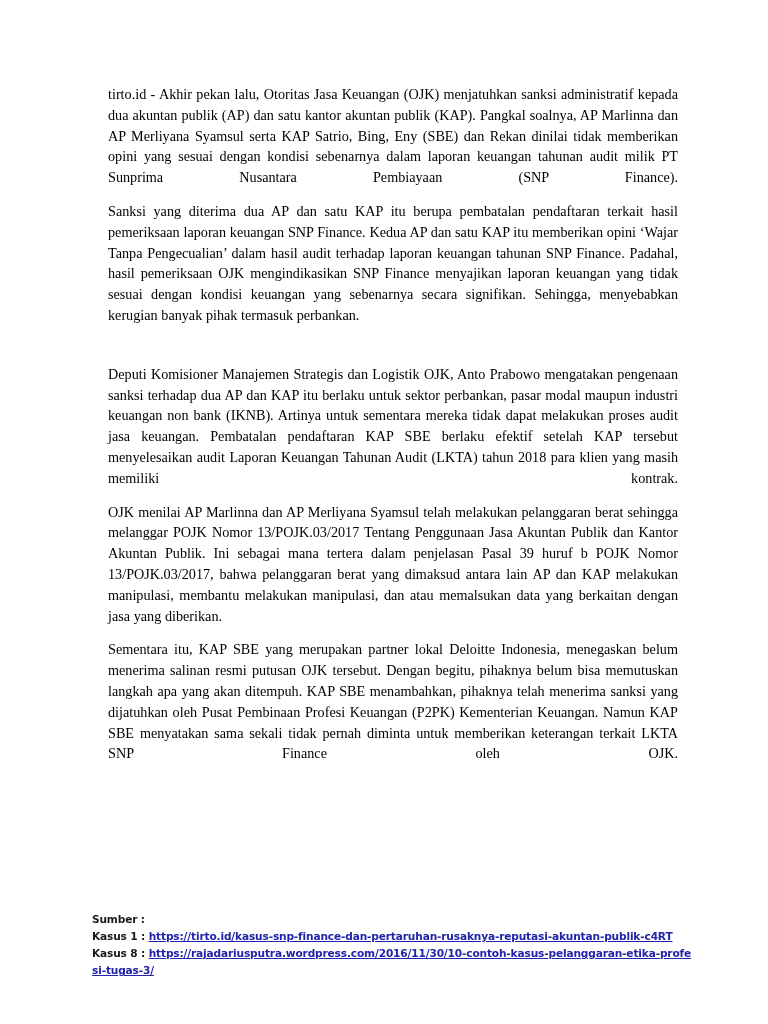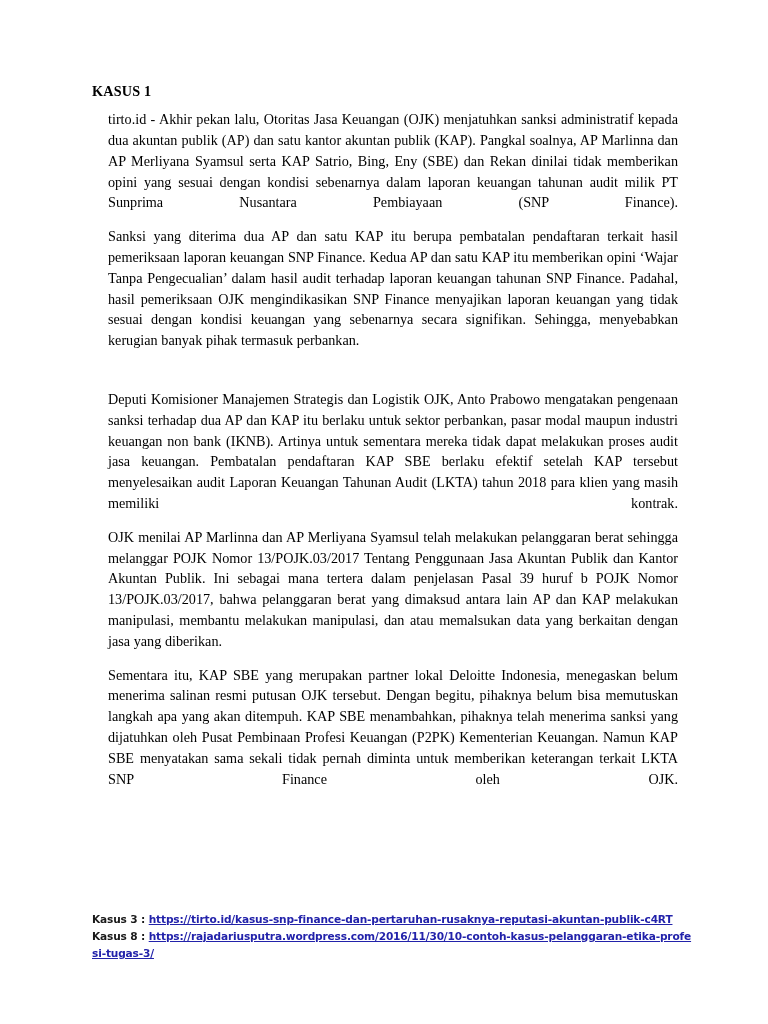--- a/index.html
+++ b/index.html
@@ -86,37 +86,39 @@
   .link-block {
     display: inline;
   }
 </style>
 </head>
 <body>
 
 <div class="page">
   <div class="content">
 
-    <h1 class="doc-heading">KASUS 1</h1>
 
     <p class="para last-line-justify">tirto.id - Akhir pekan lalu, Otoritas Jasa Keuangan (OJK) menjatuhkan sanksi administratif kepada dua akuntan publik (AP) dan satu kantor akuntan publik (KAP). Pangkal soalnya, AP Marlinna dan AP Merliyana Syamsul serta KAP Satrio, Bing, Eny (SBE) dan Rekan dinilai tidak memberikan opini yang sesuai dengan kondisi sebenarnya dalam laporan keuangan tahunan audit milik PT Sunprima Nusantara Pembiayaan (SNP Finance).</p>
 
     <p class="para">Sanksi yang diterima dua AP dan satu KAP itu berupa pembatalan pendaftaran terkait hasil pemeriksaan laporan keuangan SNP Finance. Kedua AP dan satu KAP itu memberikan opini ‘Wajar Tanpa Pengecualian’ dalam hasil audit terhadap laporan keuangan tahunan SNP Finance. Padahal, hasil pemeriksaan OJK mengindikasikan SNP Finance menyajikan laporan keuangan yang tidak sesuai dengan kondisi keuangan yang sebenarnya secara signifikan. Sehingga, menyebabkan kerugian banyak pihak termasuk perbankan.</p>
 
     <p class="para gap-before last-line-justify">Deputi Komisioner Manajemen Strategis dan Logistik OJK, Anto Prabowo mengatakan pengenaan sanksi terhadap dua AP dan KAP itu berlaku untuk sektor perbankan, pasar modal maupun industri keuangan non bank (IKNB). Artinya untuk sementara mereka tidak dapat melakukan proses audit jasa keuangan. Pembatalan pendaftaran KAP SBE berlaku efektif setelah KAP tersebut menyelesaikan audit Laporan Keuangan Tahunan Audit (LKTA) tahun 2018 para klien yang masih memiliki kontrak.</p>
 
 
 
     <p class="para">OJK menilai AP Marlinna dan AP Merliyana Syamsul telah melakukan pelanggaran berat sehingga melanggar POJK Nomor 13/POJK.03/2017 Tentang Penggunaan Jasa Akuntan Publik dan Kantor Akuntan Publik. Ini sebagai mana tertera dalam penjelasan Pasal 39 huruf b POJK Nomor 13/POJK.03/2017, bahwa pelanggaran berat yang dimaksud antara lain AP dan KAP melakukan manipulasi, membantu melakukan manipulasi, dan atau memalsukan data yang berkaitan dengan jasa yang diberikan.</p>
 
     <p class="para last-line-justify">Sementara itu, KAP SBE yang merupakan partner lokal Deloitte Indonesia, menegaskan belum menerima salinan resmi putusan OJK tersebut. Dengan begitu, pihaknya belum bisa memutuskan langkah apa yang akan ditempuh. KAP SBE menambahkan, pihaknya telah menerima sanksi yang dijatuhkan oleh Pusat Pembinaan Profesi Keuangan (P2PK) Kementerian Keuangan. Namun KAP SBE menyatakan sama sekali tidak pernah diminta untuk memberikan keterangan terkait LKTA SNP Finance oleh OJK.</p>
 
   </div>
 
   <div class="footer">
     <div class="footer-line">
-      <span class="footer-label">Kasus 3 : </span><a class="link link-block" href="#">https://tirto.id/kasus-snp-finance-dan-pertaruhan-rusaknya-reputasi-akuntan-publik-c4RT</a>
+      <span class="footer-label">Sumber :</span>
+    </div>
+    <div class="footer-line">
+      <span class="footer-label">Kasus 1 : </span><a class="link link-block" href="#">https://tirto.id/kasus-snp-finance-dan-pertaruhan-rusaknya-reputasi-akuntan-publik-c4RT</a>
     </div>
     <div class="footer-line">
       <span class="footer-label">Kasus 8 : </span><a class="link link-block" href="#">https://rajadariusputra.wordpress.com/2016/11/30/10-contoh-kasus-pelanggaran-etika-profesi-tugas-3/</a>
     </div>
   </div>
 </div>
 
 </body></html>

